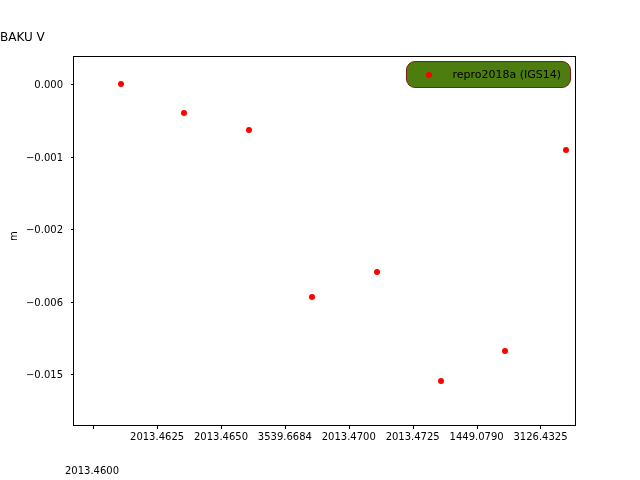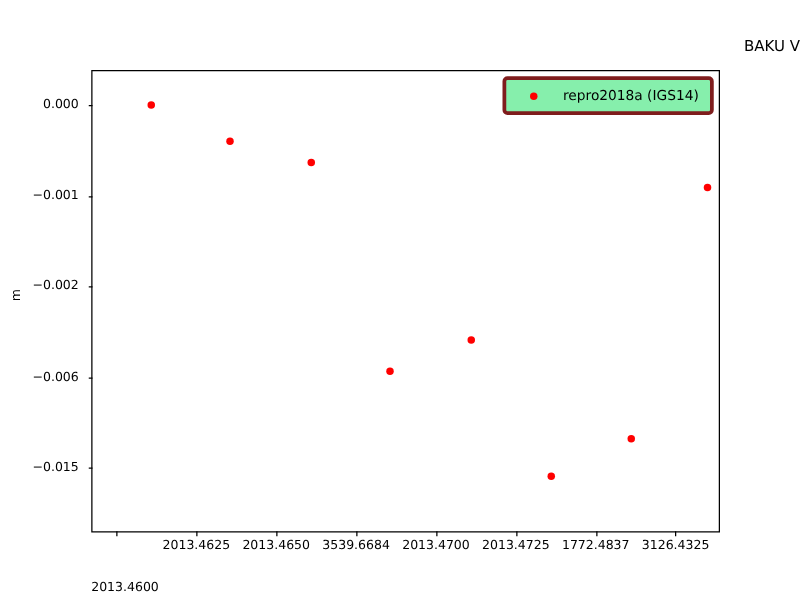--- a/index.html
+++ b/index.html
@@ -17,21 +17,21 @@
     position: relative;
     width: 640px;
     height: 480px;
     background: #ffffff;
   }
   #chart-title {
     position: absolute;
     left: 0;
     top: 30px;
     width: 640px;
-    text-align: right;
+    text-align: left;
     font-size: 12px;
     color: #000000;
     line-height: 14px;
   }
   
   #axes {
     position: absolute;
     left: 73px;
     top: 56px;
     width: 503px;
@@ -97,23 +97,23 @@
     font-size: 10px;
     color: #000000;
     transform: rotate(-90deg);
     transform-origin: left top;
     white-space: nowrap;
   }
   #legend {
     position: absolute;
     right: 4px;
     top: 4px;
-    border: 3px solid #7f1d1d;
-    border-radius: 4px;
-    background: #86efac;
+    border: 1px solid #7f1d1d;
+    border-radius: 9px;
+    background: #4d7c0f;
     padding: 6px 9px;
     display: flex;
     align-items: center;
     gap: 10px;
     box-shadow: none;
   }
   #legend-marker-wrap {
     width: 26px;
     display: flex;
     justify-content: center;
@@ -163,32 +163,32 @@
       <div class="ytick-label" style="top: 27.1921px;">0.000</div>
       <div class="ytick-line" style="top: 99.7044px;"></div>
       <div class="ytick-label" style="top: 99.7044px;">−0.001</div>
       <div class="ytick-line" style="top: 172.217px;"></div>
       <div class="ytick-label" style="top: 172.217px;">−0.002</div>
       <div class="ytick-line" style="top: 244.729px;"></div>
       <div class="ytick-label" style="top: 244.729px;">−0.006</div>
       <div class="ytick-line" style="top: 317.241px;"></div>
       <div class="ytick-label" style="top: 317.241px;">−0.015</div>
       <div class="xtick-line" style="left: 19.1709px;"></div>
-      <div class="xtick-label" style="left: 26px; margin-top: 40px;">2013.4600</div>
+      <div class="xtick-label" style="left: 18px; margin-top: 40px;">2013.4600</div>
       <div class="xtick-line" style="left: 83.074px;"></div>
       <div class="xtick-label" style="left: 83.074px;">2013.4625</div>
       <div class="xtick-line" style="left: 146.977px;"></div>
       <div class="xtick-label" style="left: 146.977px;">2013.4650</div>
       <div class="xtick-line" style="left: 210.88px;"></div>
       <div class="xtick-label" style="left: 210.88px;">3539.6684</div>
       <div class="xtick-line" style="left: 274.783px;"></div>
       <div class="xtick-label" style="left: 274.783px;">2013.4700</div>
       <div class="xtick-line" style="left: 338.686px;"></div>
       <div class="xtick-label" style="left: 338.686px;">2013.4725</div>
       <div class="xtick-line" style="left: 402.589px;"></div>
-      <div class="xtick-label" style="left: 402.589px;">1772.4837</div>
+      <div class="xtick-label" style="left: 402.589px;">1449.0790</div>
       <div class="xtick-line" style="left: 466.492px;"></div>
       <div class="xtick-label" style="left: 466.492px;">3126.4325</div>
     </div>
 
   <div id="ylabel">m</div>
 
 </div>
 
 </body></html>

